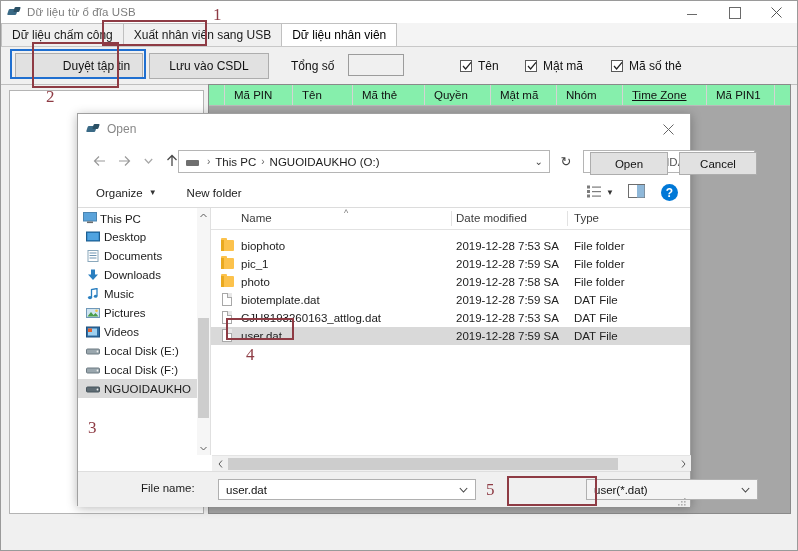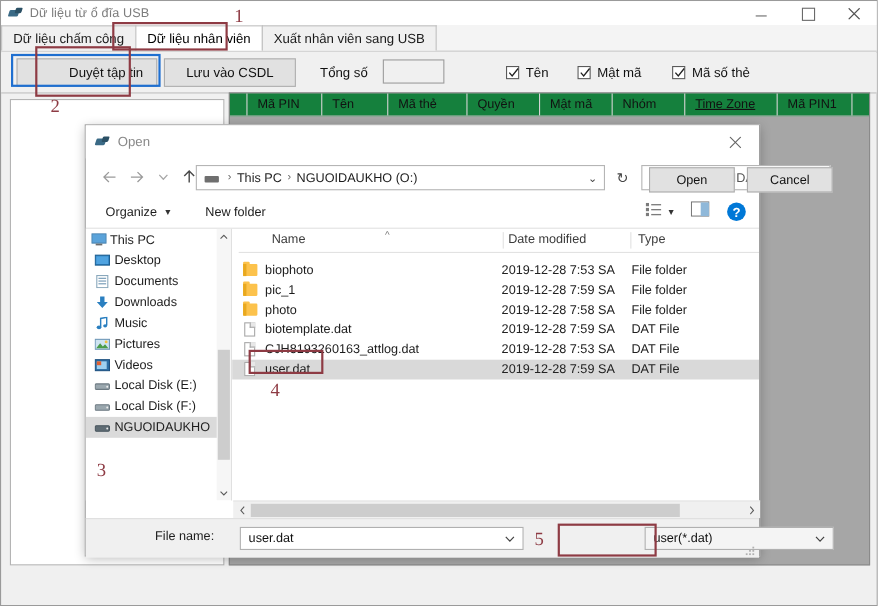--- a/index.html
+++ b/index.html
@@ -138,21 +138,21 @@
   
   .grid-panel {
     position: absolute; left: 207px; top: 83px;
     width: 583px; height: 430px;
     background: #a6a6a6;
     border: 1px solid #8a8a8a;
   }
   .grid-header {
     position: absolute; left: 0; top: 0;
     width: 100%; height: 21px;
-    background: #15803d;
+    background: #86efac;
     display: flex;
     border-bottom: 1px solid #b9b9b9;
     text-align: right;
   }
   .gh-corner { width: 16px; border-right: 1px solid #d4d4d4; }
   .gh-cell {
     border-right: 1px solid #d4d4d4;
     font-size: 11.5px; color: #111;
     display: flex; align-items: center; padding-left: 9px;
   }
@@ -302,21 +302,21 @@
   .np-thumb {
     position: absolute; left: 1px; top: 110px;
     width: 11px; height: 100px; background: #cdcdcd;
   }
 
   
   .file-pane {
     flex: 1; position: relative; background: #fff; overflow: hidden;
   }
   .fl-header {
-    position: absolute; left: 6px; top: 0; width: 100%; height: 22px;
+    position: absolute; left: 0; top: 0; width: 100%; height: 22px;
     border-bottom: 1px solid #e2e2e2;
     display: flex; align-items: center;
     font-size: 11.5px; color: #3c3c3c;
   }
   .fl-h { position: absolute; top: 4px; }
   .fl-sortmark {
     position: absolute; left: 133px; top: 0px;
     font-size: 9px; color: #7a7a7a;
   }
   .fl-divider { position: absolute; top: 3px; width: 1px; height: 15px; background: #e2e2e2; }
@@ -447,25 +447,25 @@
               <path d="M0.5 0.5 L10.5 10.5 M10.5 0.5 L0.5 10.5" stroke="#555" stroke-width="1" fill="none"></path>
             </svg>
         </div>
       </div>
     </div>
 
     <div class="tab-strip">
       <div class="tab" style="margin-left:0;">
         <span>Dữ liệu chấm công</span>
       </div>
+      <div class="tab">
+        <span>Xuất nhân viên sang USB</span>
+      </div>
       <div class="tab active">
         <span>Dữ liệu nhân viên</span>
-      </div>
-      <div class="tab">
-        <span>Xuất nhân viên sang USB</span>
       </div>
     </div>
 
     <div class="toolbar">
       <div class="tb-btn" id="btn-browse">
         <span>Duyệt tập tin</span>
       </div>
       <div class="tb-btn" id="btn-save">
         <span>Lưu vào CSDL</span>
       </div>

